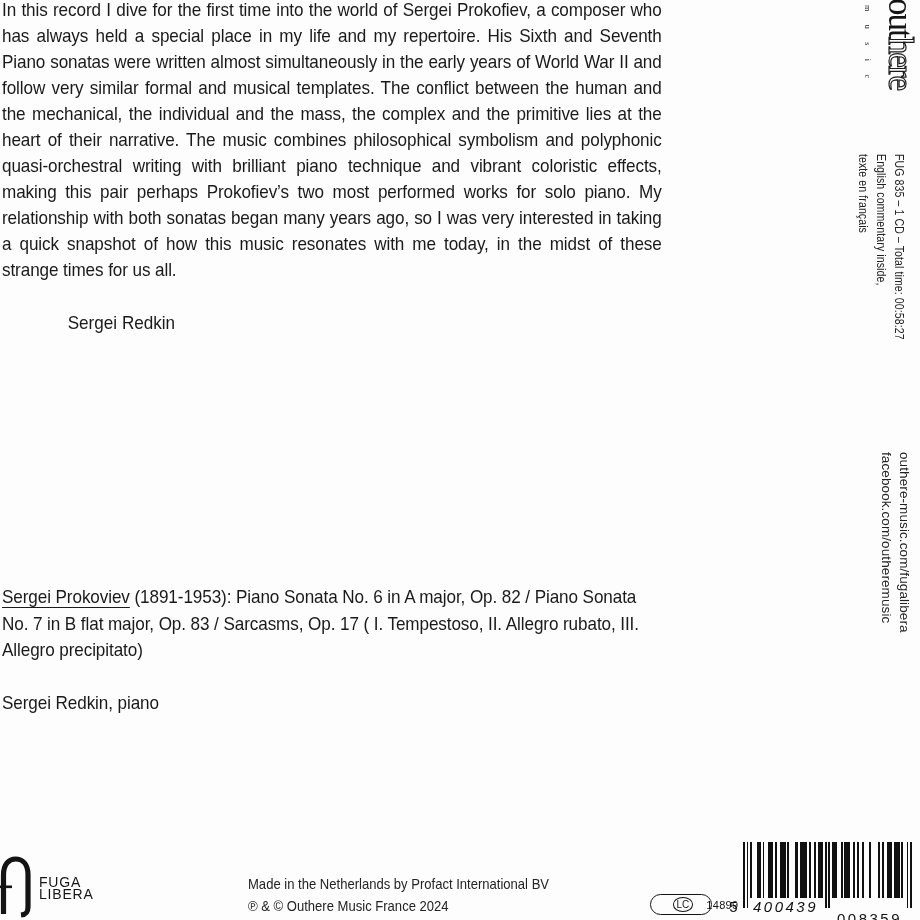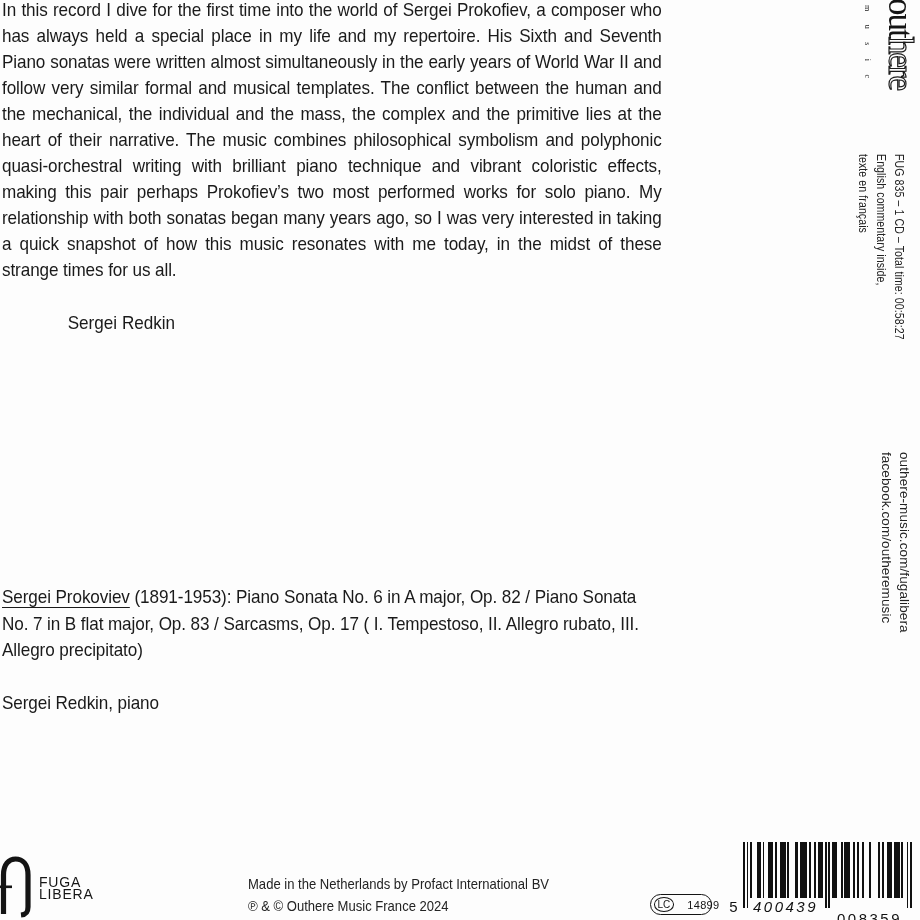--- a/index.html
+++ b/index.html
@@ -62,21 +62,21 @@
   .label-name{
     position:absolute;left:39px;top:877px;
     font-size:14px;line-height:11.5px;letter-spacing:0.8px;color:#161616;
   }
   .manufacture{position:absolute;left:248px;top:874px;width:420px;}
   .manufacture div{font-size:14.5px;line-height:21.5px;color:#242424;}
 
   .lc-badge{
     position:absolute;left:650px;top:894px;width:62px;height:21px;
     border:1.6px solid #141414;border-radius:11px;
-    display:flex;align-items:center;box-sizing:border-box;
+    display:flex;align-items:center;box-sizing:border-box;padding-left:19px;
   }
   .lc-oval{
     border:1.4px solid #141414;border-radius:50%;
     font-size:10px;line-height:13px;height:13px;padding:0 3px;
     margin-left:2.5px;color:#141414;
   }
   .lc-num{font-size:11px;margin-left:13px;letter-spacing:0.3px;color:#141414;}
 
   .barcode{position:absolute;left:726px;top:842px;width:186px;height:76px;}
   .barcode svg{position:absolute;left:17px;top:0;}

